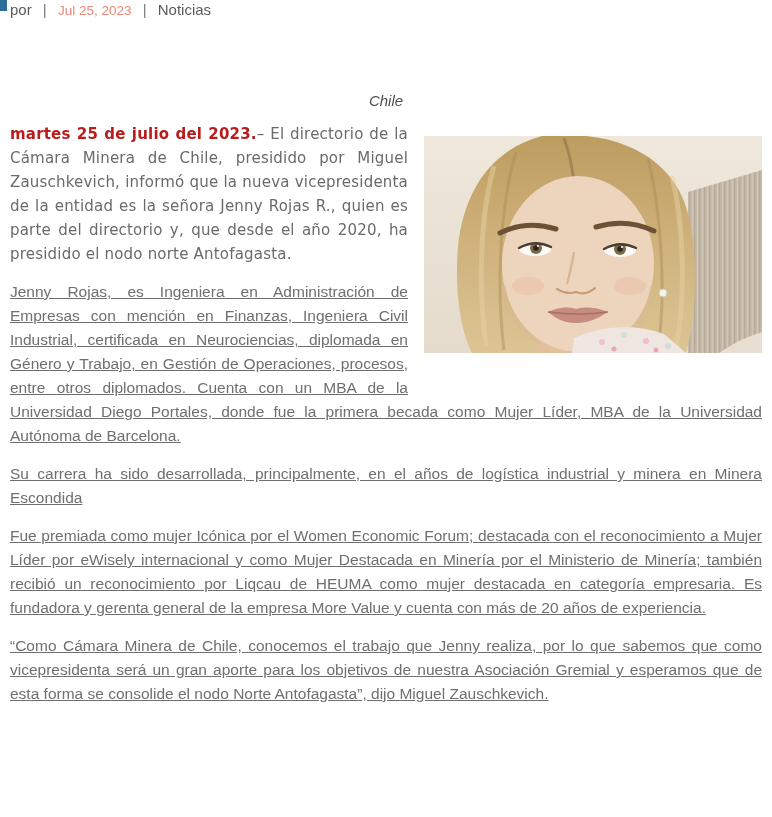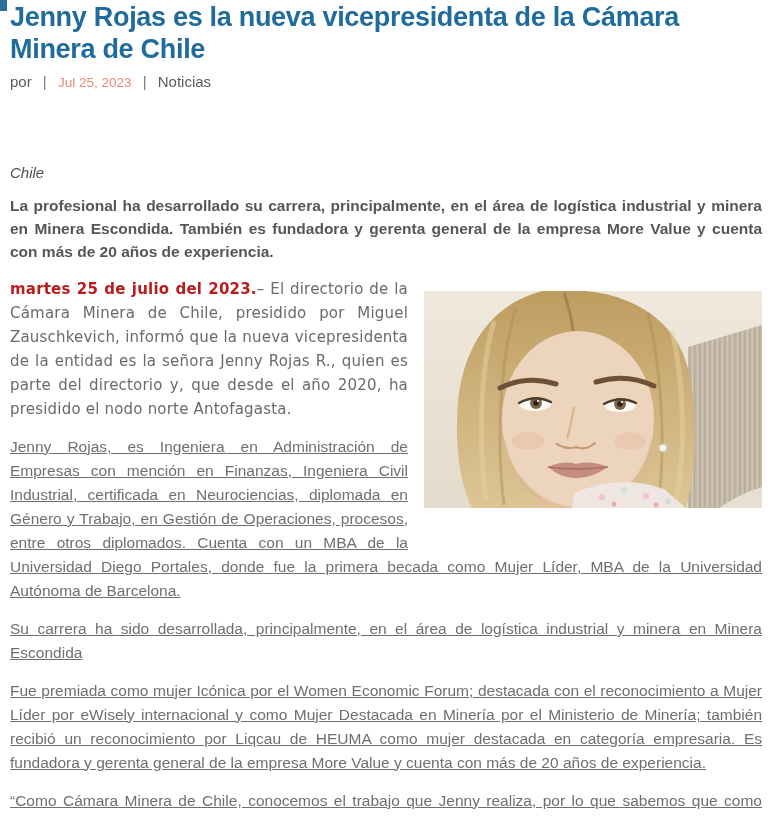--- a/index.html
+++ b/index.html
@@ -35,20 +35,21 @@
   .byline .sep { color: #7a7a7a; margin: 0 7px; }
   .byline .date { color: #ee8775; font-size: 13.5px; }
   .byline .category { color: #5b5b5b; cursor: pointer; }
 
   .location {
     margin: 0 0 12px 0;
     font-style: italic;
     font-size: 15px;
     line-height: 18px;
     color: #4f4f4f;
+    text-align: center;
   }
 
   .intro {
     margin: 0 0 14px 0;
     font-weight: 700;
     font-size: 15.5px;
     line-height: 23px;
     color: #565656;
     text-align: justify;
   }
@@ -80,33 +81,31 @@
   }
   .photo-float svg { display: block; width: 338px; height: 217px; }
 </style>
 </head>
 <body>
 
 <div class="page">
 
   <div class="corner-frag"></div>
 
-  <h1 class="title">Jenny Rojas es la nueva vicepresidenta de la Cámara Minera de Chile</h1>
 
   <div class="byline">
     <span>por</span>
     <span class="sep">|</span>
     <span class="date">Jul 25, 2023</span>
     <span class="sep">|</span>
     <span class="category">Noticias</span>
   </div>
 
   <div class="location">Chile</div>
 
-  <p class="intro">La profesional ha desarrollado su carrera, principalmente, en el área de logística industrial y minera en Minera Escondida. También es fundadora y gerenta general de la empresa More Value y cuenta con más de 20 años de experiencia.</p>
 
   <p class="body-wide">
     <span class="photo-float">
 
       <svg viewBox="0 0 338 217" xmlns="http://www.w3.org/2000/svg">
         <defs>
           <linearGradient id="wallg" x1="0" y1="0" x2="0" y2="1">
             <stop offset="0" stop-color="#efe8dc"></stop>
             <stop offset="1" stop-color="#e4dbcc"></stop>
           </linearGradient>
@@ -177,19 +176,19 @@
         <circle cx="244" cy="210" r="3" fill="#cfe0d5"></circle>
         <circle cx="190" cy="213" r="2.5" fill="#e6aab5"></circle>
         <circle cx="232" cy="214" r="2.5" fill="#e6aab5"></circle>
       </svg>
     </span>
     <span class="lead">martes 25 de julio del 2023.</span><span>– El directorio de la Cámara Minera de Chile, presidido por Miguel Zauschkevich, informó que la nueva vicepresidenta de la entidad es la señora Jenny Rojas R., quien es parte del directorio y, que desde el año 2020, ha presidido el nodo norte Antofagasta.</span>
   </p>
 
   <p class="body-cond">Jenny Rojas, es Ingeniera en Administración de Empresas con mención en Finanzas, Ingeniera Civil Industrial, certificada en Neurociencias, diplomada en Género y Trabajo, en Gestión de Operaciones, procesos, entre otros diplomados. Cuenta con un MBA de la Universidad Diego Portales, donde fue la primera becada como Mujer Líder, MBA de la Universidad Autónoma de Barcelona.</p>
 
-  <p class="body-cond">Su carrera ha sido desarrollada, principalmente, en el área de logística industrial y minera en Minera Escondida</p>
+  <p class="body-cond">Su carrera ha sido desarrollada, principalmente, en el años de logística industrial y minera en Minera Escondida</p>
 
   <p class="body-cond">Fue premiada como mujer Icónica por el Women Economic Forum; destacada con el reconocimiento a Mujer Líder por eWisely internacional y como Mujer Destacada en Minería por el Ministerio de Minería; también recibió un reconocimiento por Liqcau de HEUMA como mujer destacada en categoría empresaria. Es fundadora y gerenta general de la empresa More Value y cuenta con más de 20 años de experiencia.</p>
 
   <p class="body-cond">“Como Cámara Minera de Chile, conocemos el trabajo que Jenny realiza, por lo que sabemos que como vicepresidenta será un gran aporte para los objetivos de nuestra Asociación Gremial y esperamos que de esta forma se consolide el nodo Norte Antofagasta”, dijo Miguel Zauschkevich.</p>
 
 </div>
 
 </body></html>

